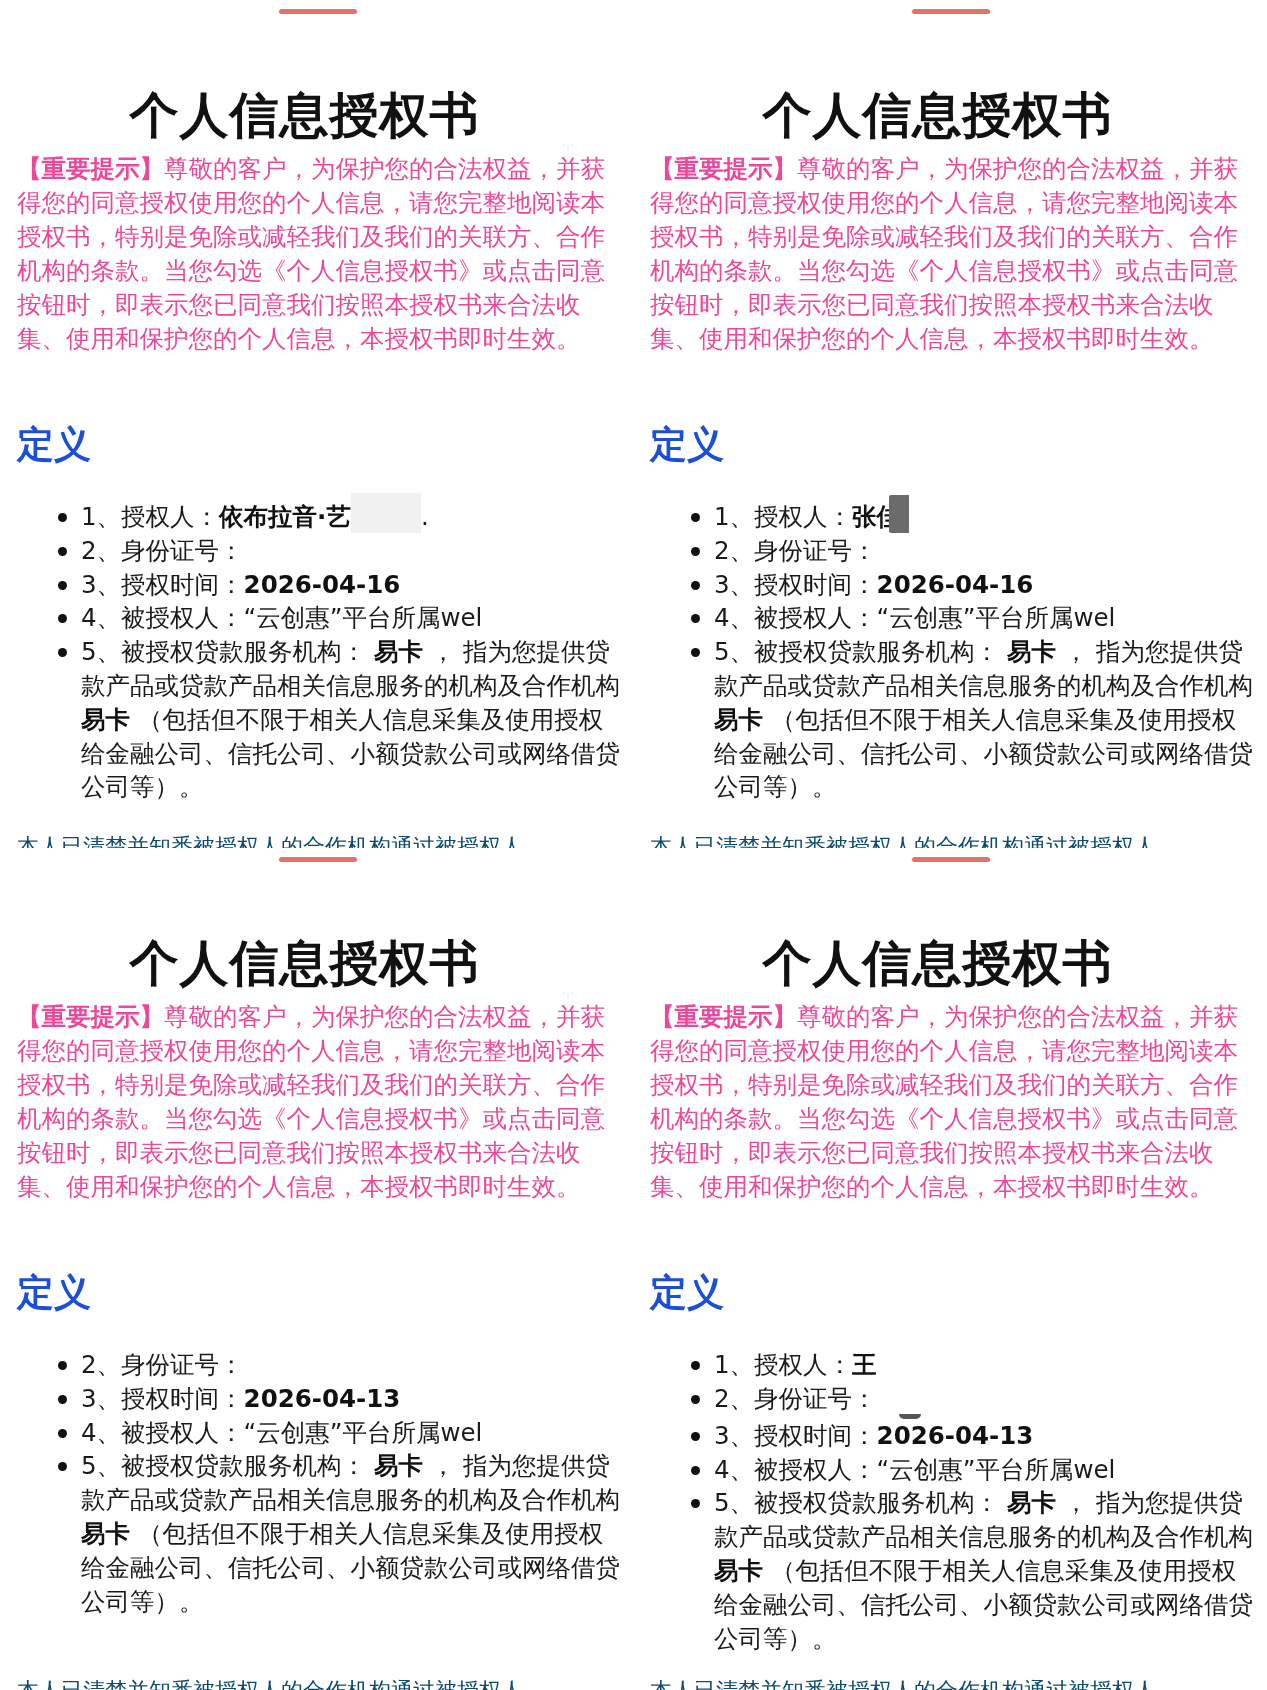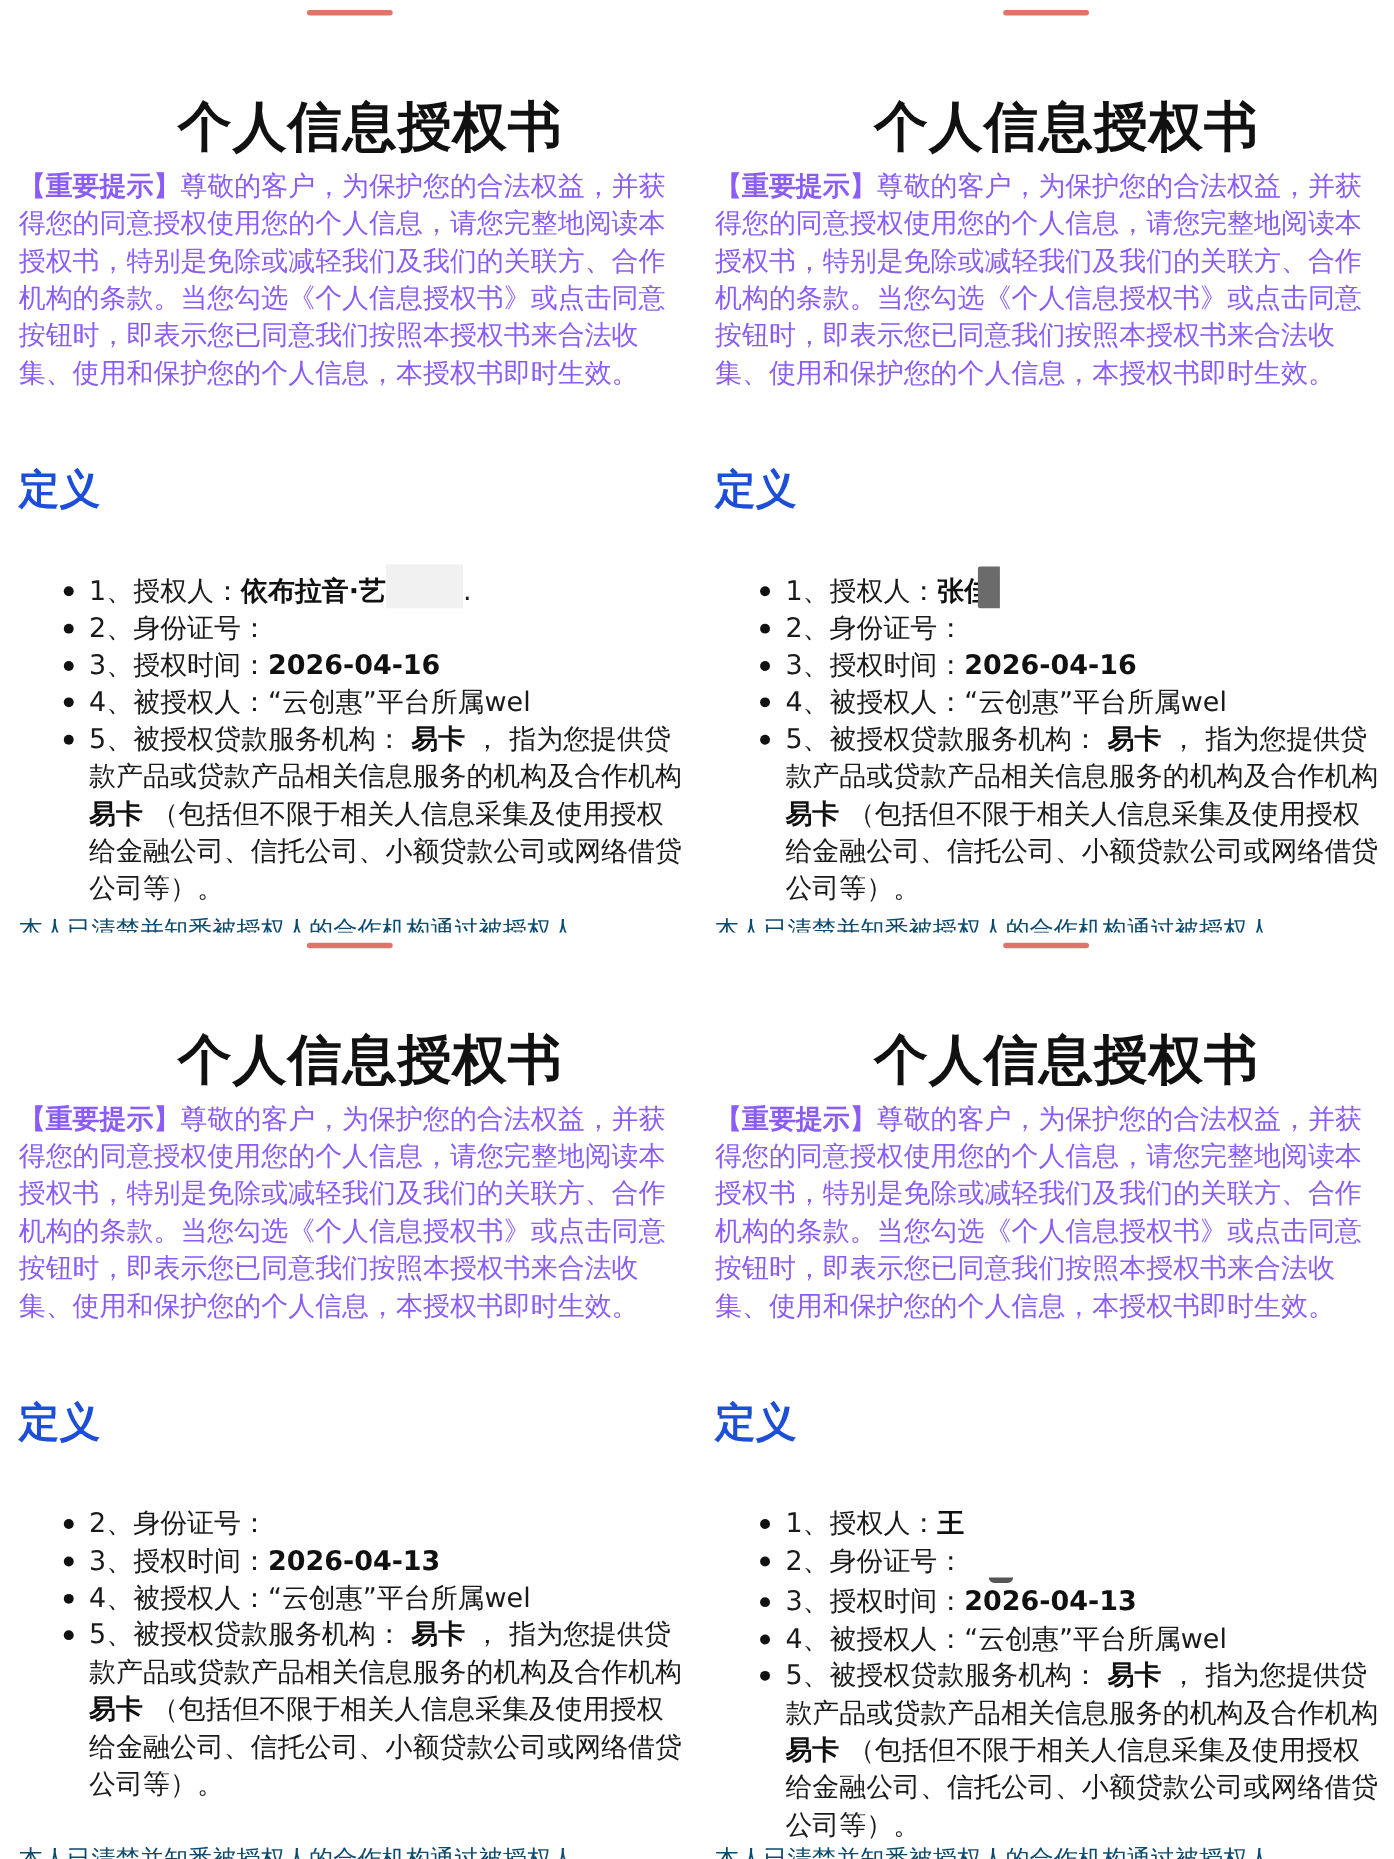--- a/index.html
+++ b/index.html
@@ -19,34 +19,33 @@
   }
   .accent-bar {
     position: absolute; left: 279px; top: 9px; width: 78px; height: 5px;
     border-radius: 3px; background: #e07468;
   }
   .doc-title {
     position: absolute; left: 0; width: 633px; top: 52px;
     text-align: center; font-size: 49px; font-weight: bold; letter-spacing: 1px;
     line-height: 62px; padding-right: 24px; box-sizing: border-box;
     color: #111;
-    margin-left: 32px;
   }
   .intro {
     position: absolute; left: 17px; top: 152px; width: 606px;
-    font-size: 24.5px; line-height: 34px; color: #8b5cf6;
+    font-size: 24.5px; line-height: 34px; color: #ec4899;
     word-break: break-all;
   }
   .intro b { font-weight: bold; }
   .section-heading {
     position: absolute; left: 17px; top: 422px;
     font-size: 37px; font-weight: bold; line-height: 46px; color: #1d4ed8;
   }
   .def-list {
-    position: absolute; left: 0; top: 520px; width: 633px;
+    position: absolute; left: 0; top: 500px; width: 633px;
     margin: 0; padding: 0; list-style: none;
   }
   .def-item {
     position: relative; padding-left: 81px; padding-right: 12px;
     font-size: 24.5px; line-height: 33.8px; color: #1a1a1a;
     word-break: break-all;
   }
   .def-item .bullet {
     position: absolute; left: 58px; top: 13px; width: 9px; height: 9px;
     border-radius: 50%; background: #111;

